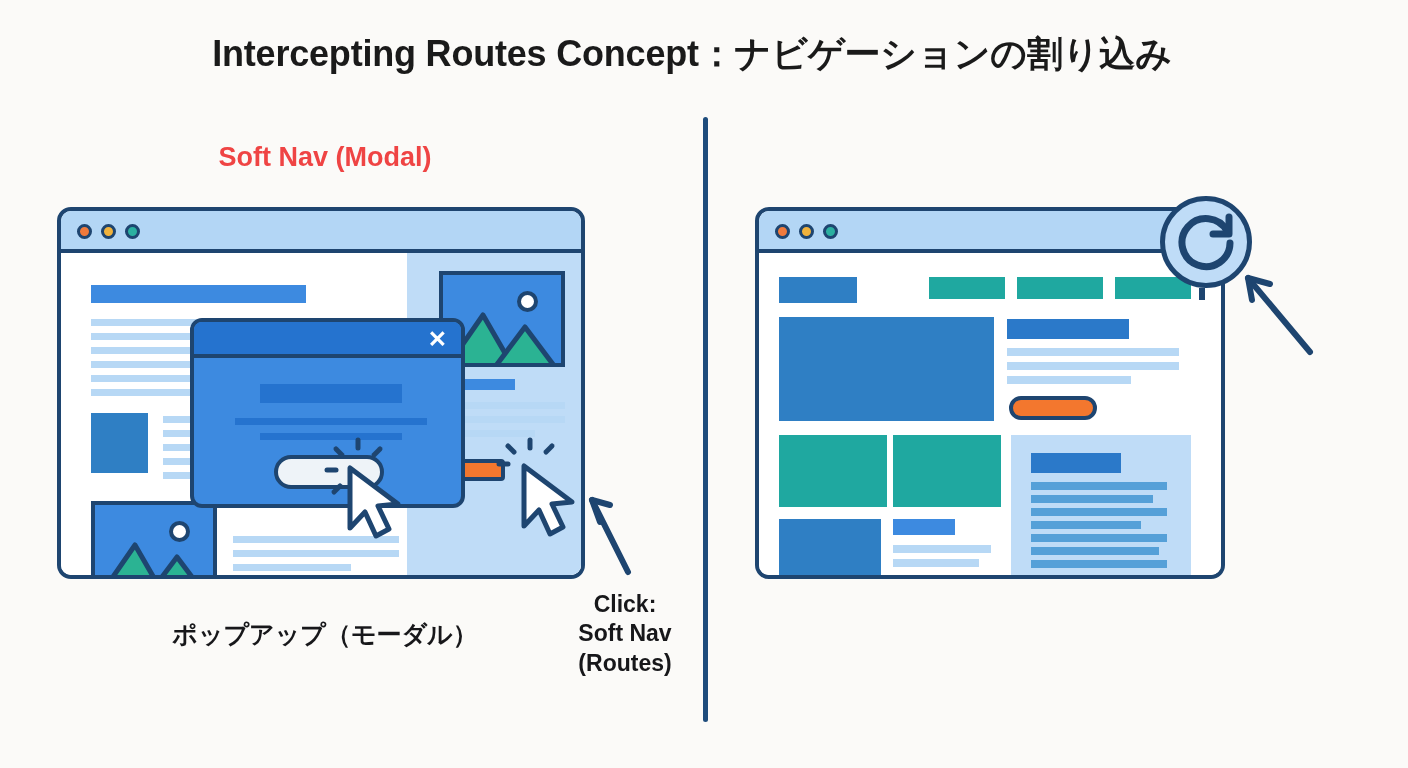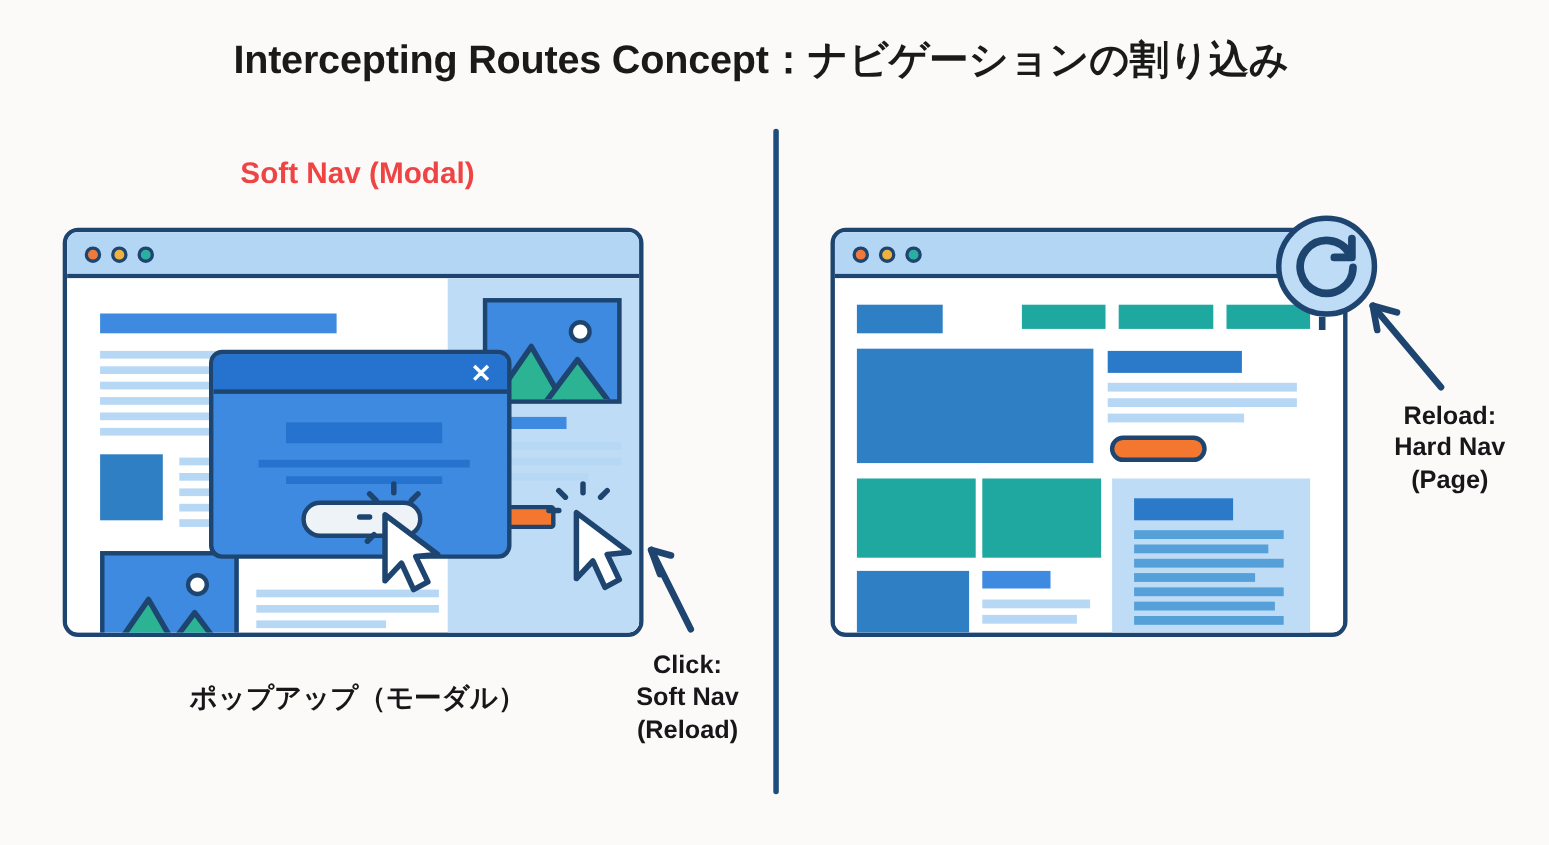--- a/index.html
+++ b/index.html
@@ -270,21 +270,21 @@
     <div class="modal-bar" style="left:66px; top:62px; width:142px; height:19px;"></div>
     <div class="modal-bar" style="left:41px; top:96px; width:192px; height:7px;"></div>
     <div class="modal-bar" style="left:66px; top:111px; width:142px; height:7px;"></div>
     <div class="pill" style="left:80px; top:133px; width:110px; height:34px;"></div>
   </div>
 
   <div class="panel-caption" style="left:55px; top:618px; width:540px;">ポップアップ（モーダル）</div>
 
   <div class="anno" style="left:546px; top:590px; width:158px;">Click:
 Soft Nav
-(Reload)</div>
+(Routes)</div>
 
 
   <div class="browser" style="left:755px; top:207px; width:470px; height:372px;">
 
     <div class="titlebar">
       <span class="dot d1"></span>
       <span class="dot d2"></span>
       <span class="dot d3"></span>
     </div>
 
@@ -324,23 +324,20 @@
   </div>
 
   <div class="reload-badge" style="left:1160px; top:196px;">
     <svg width="82" height="82" viewBox="0 0 82 82">
       <path d="M 62 30 A 24 24 0 1 0 65 42" fill="none" stroke="#1e4570" stroke-width="7" stroke-linecap="round"></path>
       <path d="M 64 16 L 64 33 L 48 33" fill="none" stroke="#1e4570" stroke-width="7" stroke-linecap="round" stroke-linejoin="round"></path>
     </svg>
   </div>
 
 
-  <div class="anno" style="left:1238px; top:363px; width:160px;">Reload:
-Hard Nav
-(Page)</div>
 
   <svg class="overlay" viewBox="0 0 1408 768">
 
     <g>
       <line x1="628" y1="572" x2="592" y2="500" stroke="#1e4570" stroke-width="6" stroke-linecap="round"></line>
       <path d="M 592 500 L 600 522 M 592 500 L 610 505" fill="none" stroke="#1e4570" stroke-width="6" stroke-linecap="round"></path>
     </g>
 
     <g>
       <line x1="1310" y1="352" x2="1248" y2="278" stroke="#1e4570" stroke-width="6" stroke-linecap="round"></line>

